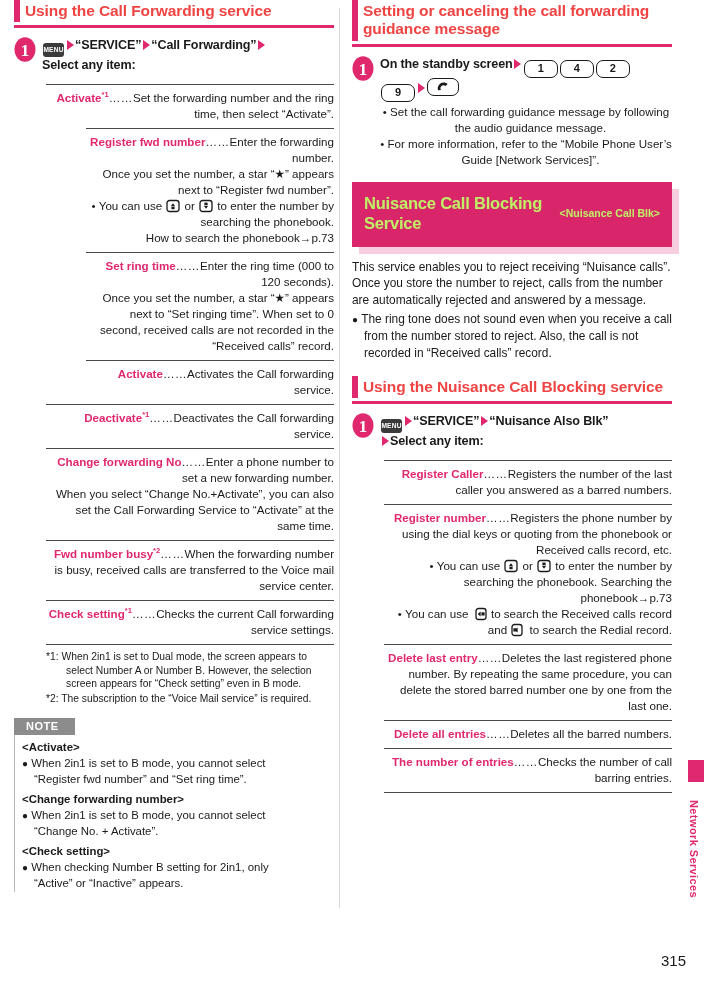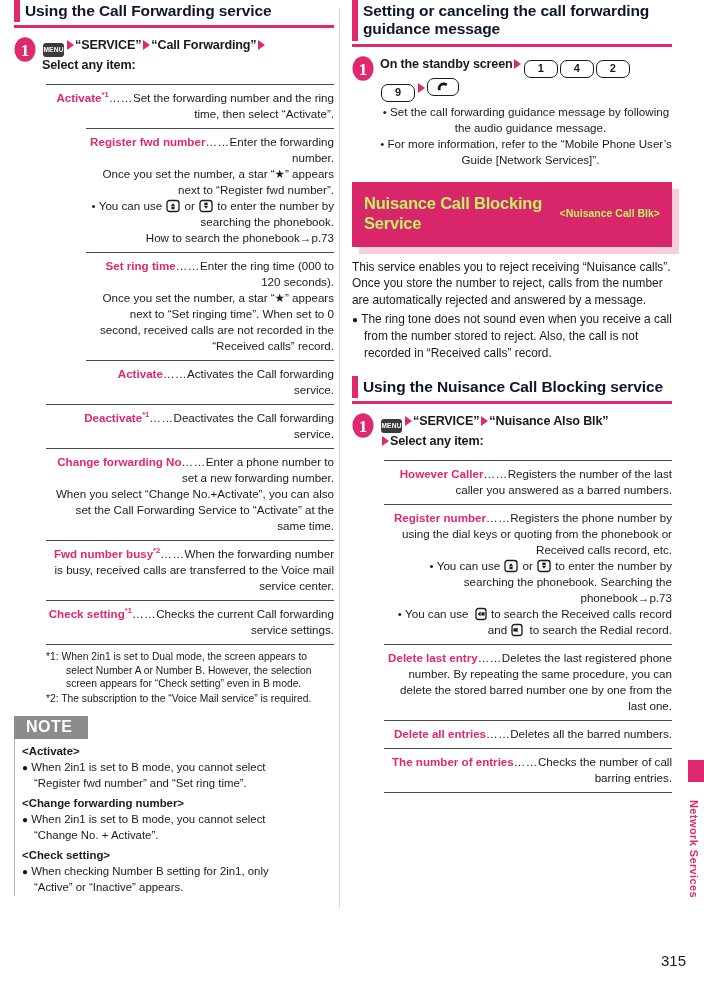--- a/index.html
+++ b/index.html
@@ -29,21 +29,21 @@
     position:relative;
     padding:2px 0 5px 11px;
     margin-bottom:9px;
     border-bottom:3px solid #e0286f;
   }
   .sec-head:before{
     content:"";position:absolute;left:0;top:0;bottom:3px;width:6px;
     background:#e0286f;
   }
   .sec-head .t{
-    font-size:15.5px;font-weight:bold;color:#0f172a;line-height:1.18;
+    font-size:15.5px;font-weight:bold;color:#ef4444;line-height:1.18;
     letter-spacing:-0.1px;
   }
 
   
   .block-head{
     position:relative;margin:14px 0 12px 0;
   }
   .block-head .shadow{
     position:absolute;left:7px;top:7px;right:-7px;bottom:-7px;
     background:#f6cede;
@@ -139,21 +139,21 @@
   .footnotes{
     margin-left:32px;border-top:1px solid #4a4a4a;padding-top:5px;
     font-size:10.3px;line-height:1.34;
   }
   .footnotes .fn{padding-left:20px;text-indent:-20px;margin-bottom:1px;}
 
   
   .note-wrap{margin-top:10px;}
   .note-tag{
     display:inline-block;background:#8c8c8c;color:#fff;
-    font-size:16px;font-weight:bold;letter-spacing:0.5px;
+    font-size:11px;font-weight:bold;letter-spacing:0.5px;
     padding:2px 16px 3px 12px;
   }
   .note-body{
     border-left:1px solid #b9b9b9;
     padding:5px 0 0 7px;margin-top:0;
     font-size:11.4px;line-height:1.4;
   }
   .note-h{font-weight:bold;margin-top:4px;}
   .note-h:first-child{margin-top:0;}
   .note-li{padding-left:12px;text-indent:-12px;}
@@ -330,21 +330,21 @@
             <ellipse cx="11" cy="12.5" rx="10.5" ry="12.2" fill="#e0286f"></ellipse>
             <text x="11" y="19" font-family="Liberation Serif, serif" font-size="17" font-weight="bold" fill="#ffffff" text-anchor="middle">1</text>
           </svg>
       </div>
       <div class="stext"><span class="kmenu">MENU</span><span class="arrow"></span><span>“SERVICE”</span><span class="arrow"></span><span>“Nuisance Also Blk”</span><br><span class="arrow"></span><span>Select any item:</span></div>
     </div>
 
     <div class="items">
 
       <div class="item">
-        <div class="body"><span class="term">However Caller</span><span class="dots">……</span><span>Registers the number of the last caller you answered as a barred numbers.</span></div>
+        <div class="body"><span class="term">Register Caller</span><span class="dots">……</span><span>Registers the number of the last caller you answered as a barred numbers.</span></div>
       </div>
 
       <div class="item">
         <div class="body"><span class="term">Register number</span><span class="dots">……</span><span>Registers the phone number by using the dial keys or quoting from the phonebook or Received calls record, etc.</span>
           <span class="bl">•&nbsp;<span>You can use </span><span class="ksq"><svg width="14" height="14" viewBox="0 0 14 14">
                   <rect x="1" y="1.5" width="12" height="11" rx="2.5" fill="#fff" stroke="#1a1a1a" stroke-width="1.3"></rect>
                   <path d="M7 4.2 L9.2 7.2 L4.8 7.2 Z" fill="#1a1a1a"></path>
                   <rect x="5.4" y="7.8" width="3.2" height="2.4" fill="#1a1a1a"></rect>
                 </svg></span><span> or </span><span class="ksq"><svg width="14" height="14" viewBox="0 0 14 14">
                   <rect x="1" y="1.5" width="12" height="11" rx="2.5" fill="#fff" stroke="#1a1a1a" stroke-width="1.3"></rect>

